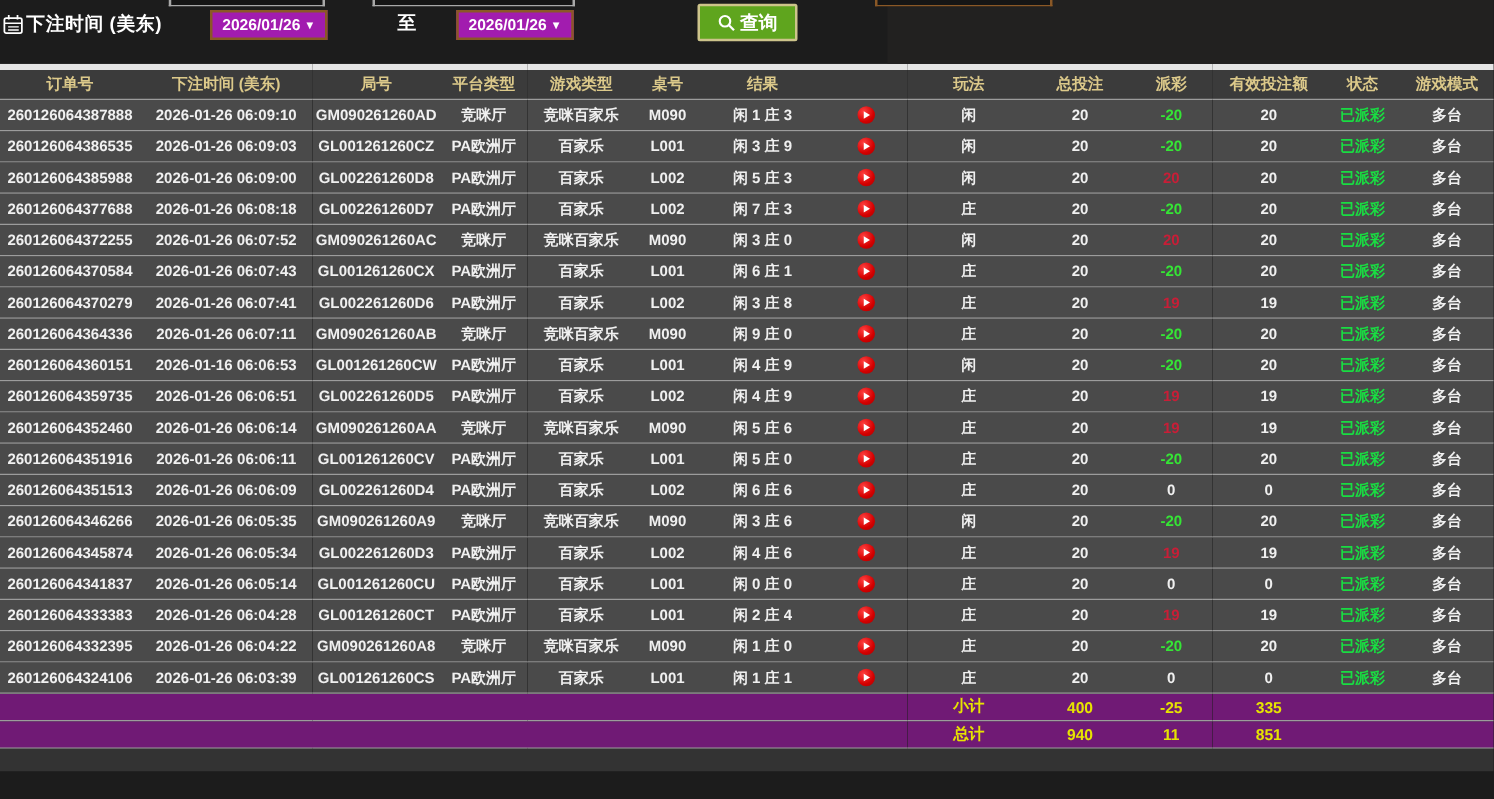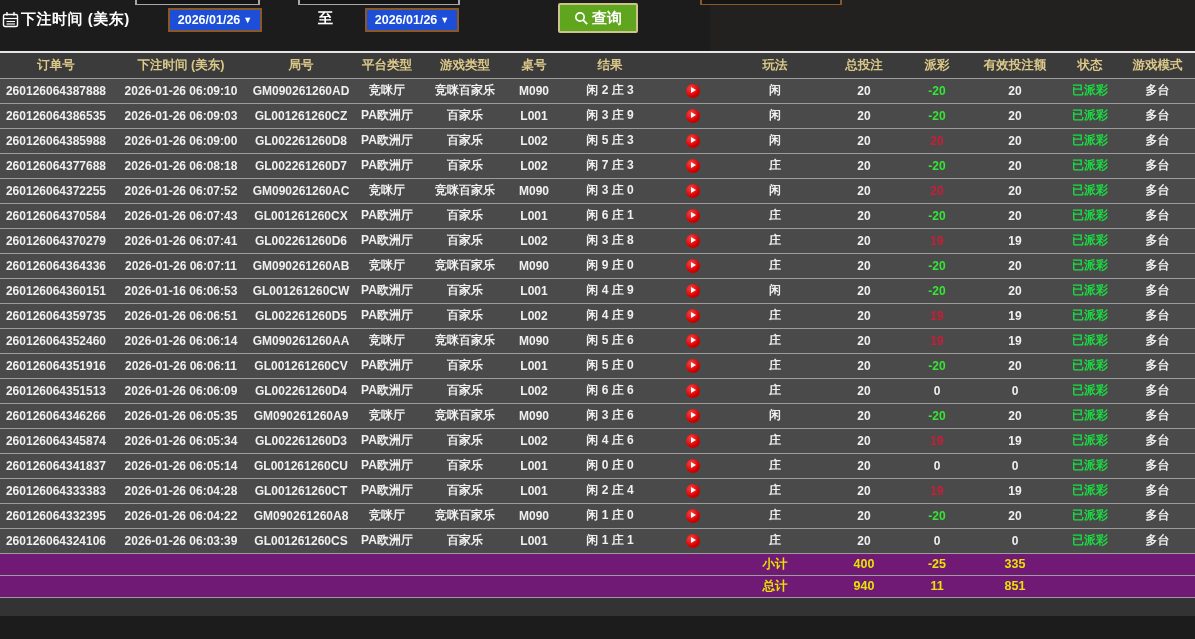--- a/index.html
+++ b/index.html
@@ -11,38 +11,38 @@
   .toolbar .shade { position:absolute; left:710px; top:0; width:485px; height:51px;
                     background:#222120; }
   .remnant { position:absolute; top:0; height:5px; background:#151515;
              border-left:2px solid #a8a8a8; border-right:2px solid #a8a8a8;
              border-bottom:1px solid #a8a8a8; }
   .remnant.brown { border-color:var(--select_border); }
   .cal-wrap { position:absolute; left:2px; top:11px; }
   .bar-label { position:absolute; left:21px; top:10px; color:#ffffff;
                font-size:15px; font-weight:bold; letter-spacing:0.5px; }
   .date-select { position:absolute; top:8px; width:94px; height:24px;
-                 background:#1d4ed8; border:2px solid var(--select_border);
+                 background:#a21caf; border:2px solid var(--select_border);
                  color:#fff; font-size:12.5px; font-weight:bold;
                  display:flex; align-items:center; justify-content:center; gap:3px;
                  cursor:pointer; }
   .date-select .arr { font-size:9px; }
   .to-label { position:absolute; left:318px; top:9px; color:#fff;
               font-size:15px; font-weight:bold; }
   .search-btn { position:absolute; left:558px; top:3px; height:30px; width:80px;
                 background:var(--button_green); border:2px solid var(--button_border);
                 border-radius:2px; color:#fff; font-size:15px; font-weight:bold;
                 display:flex; align-items:center; justify-content:center; gap:3px;
                 cursor:pointer; }
 
   
   table { width:1195px; border-collapse:collapse; table-layout:fixed; }
   thead th { height:26px; background:#3b3b3b; color:var(--header_text);
              font-size:12.5px; font-weight:bold; text-align:center;
-             border-top:2px solid #e5e5e5; border-bottom:1px solid #9c9c9c; }
+             border-top:5px solid #e5e5e5; border-bottom:1px solid #9c9c9c; }
   tbody td { height:25px; background:var(--row_bg); color:#f0f0f0;
              font-size:12px; font-weight:600; text-align:center;
              border-bottom:1px solid var(--row_line);
              white-space:nowrap; overflow:hidden; }
   td.pay-neg  { color:var(--payout_negative); }
   td.pay-pos  { color:var(--payout_positive); }
   td.pay-zero { color:#f0f0f0; }
   td.status   { color:var(--status_paid); }
   tr.sum-row td { height:22px; background:#701a75; color:var(--summary_text);
                   font-weight:bold; font-size:12.5px; }
@@ -132,21 +132,21 @@
     </tr>
   </thead>
   <tbody>
       <tr>
         <td>260126064387888</td>
         <td>2026-01-26 06:09:10</td>
         <td>GM090261260AD</td>
         <td>竞咪厅</td>
         <td>竞咪百家乐</td>
         <td>M090</td>
-        <td>闲 2 庄 3</td>
+        <td>闲 1 庄 3</td>
         <td><span class="play-btn"><i></i></span></td>
         <td>闲</td>
         <td>20</td>
         <td class="pay-neg">-20</td>
         <td>20</td>
         <td class="status">已派彩</td>
         <td>多台</td>
       </tr>
       <tr>
         <td>260126064386535</td>

